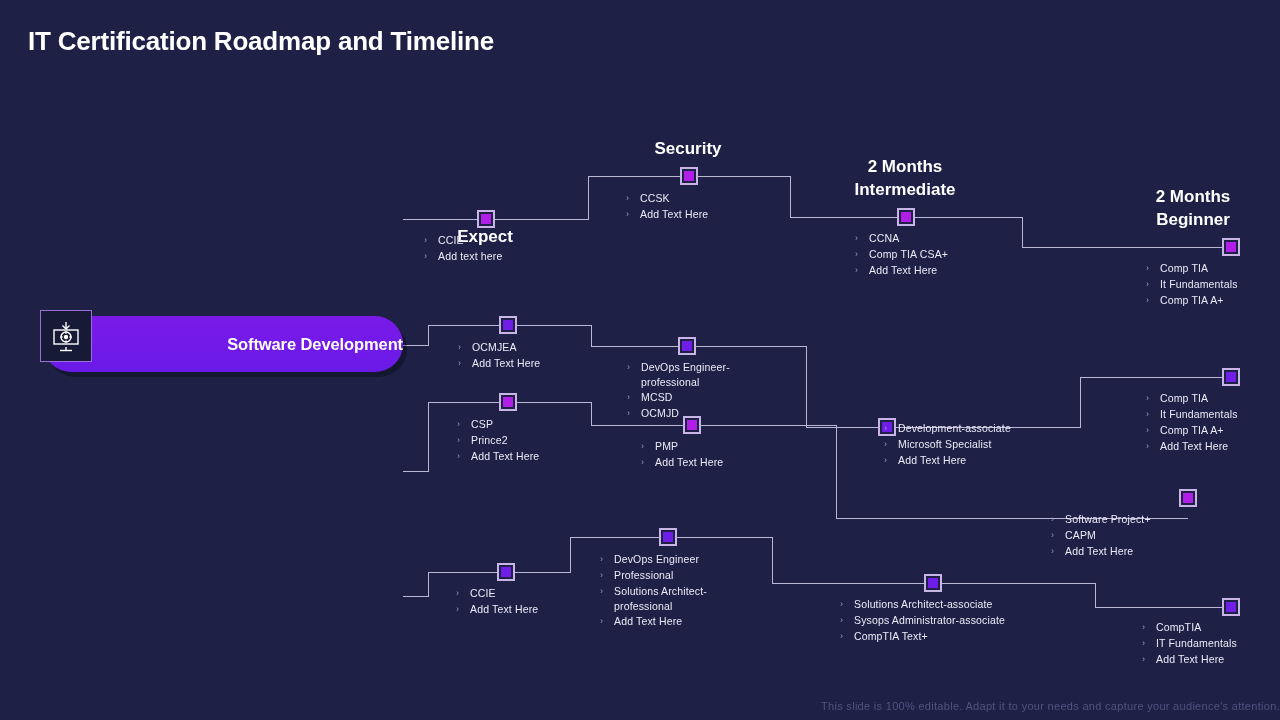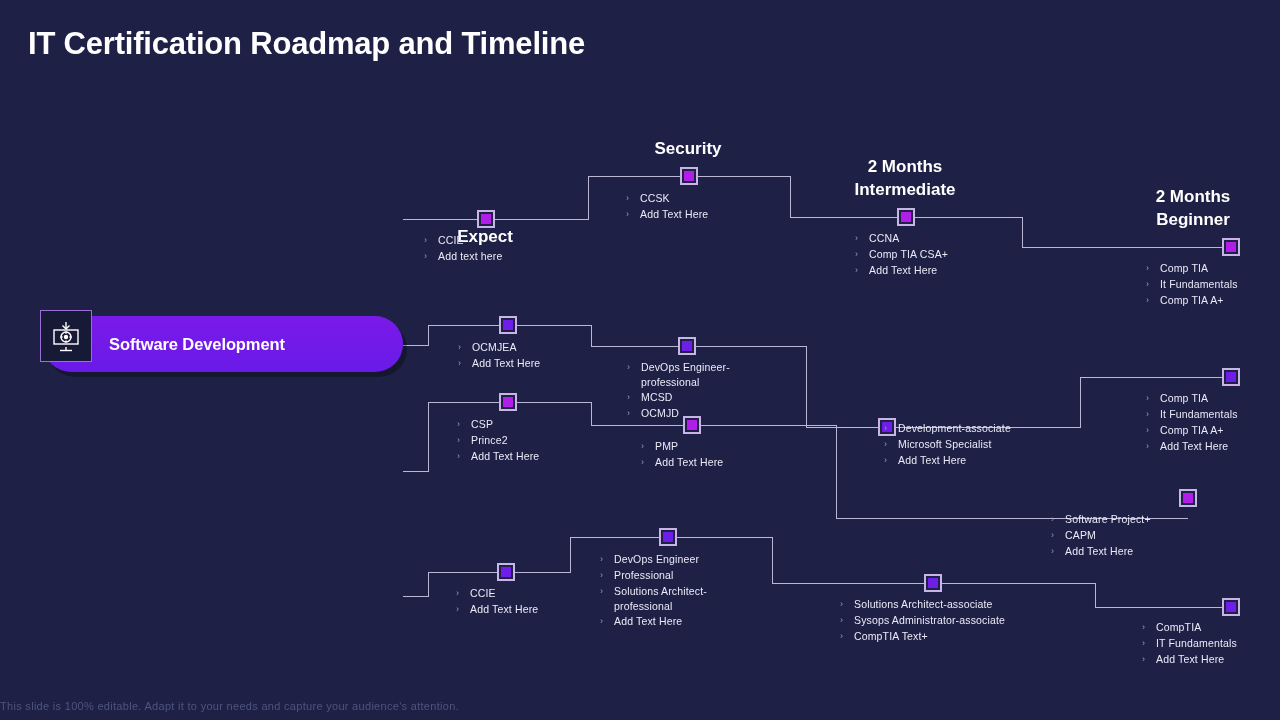--- a/index.html
+++ b/index.html
@@ -15,21 +15,21 @@
     overflow: hidden;
     font-family: "Liberation Sans", sans-serif;
     color: #ffffff;
   }
 
   
   #title {
     position: absolute;
     left: 28px;
     top: 26px;
-    font-size: 31px;
+    font-size: 26px;
     font-weight: bold;
     letter-spacing: -0.2px;
     color: #ffffff;
     white-space: nowrap;
   }
   #subtitle {
     position: absolute;
     left: 29px;
     top: 79px;
     font-size: 11.5px;
@@ -133,21 +133,21 @@
     letter-spacing: 0.15px;
     white-space: pre-line;
   }
 
   
   #footer {
     position: absolute;
     left: 0;
     top: 700px;
     width: 1280px;
-    text-align: left;
+    text-align: right;
     font-size: 11px;
     color: #4e5480;
     letter-spacing: 0.3px;
   }
 </style>
 </head>
 <body>
 
 <div id="slide">
 
@@ -171,21 +171,21 @@
       <path d="M692,425 L836,425 L836,518 L1188,518"></path>
 
       <path d="M403,596 L428,596 L428,572 L506,572"></path>
       <path d="M506,572 L570,572 L570,537 L668,537"></path>
       <path d="M668,537 L772,537 L772,583 L933,583"></path>
       <path d="M933,583 L1095,583 L1095,607 L1231,607"></path>
     </g>
   </svg>
 
 
-  <div class="pill" style="left: 43px; top: 316px; background: linear-gradient(rgb(122, 26, 232), rgb(106, 26, 232));">
+  <div class="pill" style="left: 43px; top: 316px; background: linear-gradient(rgb(122, 26, 232), rgb(106, 26, 232)); justify-content: flex-end;">
     <div class="pill-icon">
       <svg width="34" height="34" viewBox="0 0 34 34">
         <g fill="none" stroke="#ffffff" stroke-width="1.4">
           <path d="M17,3 L17,9"></path>
           <path d="M13.5,6.5 L17,10 L20.5,6.5"></path>
           <rect x="5" y="11" width="24" height="14"></rect>
           <circle cx="17" cy="18" r="5"></circle>
           <path d="M17,28 L17,31"></path>
           <path d="M11,31.5 L23,31.5"></path>
         </g>

